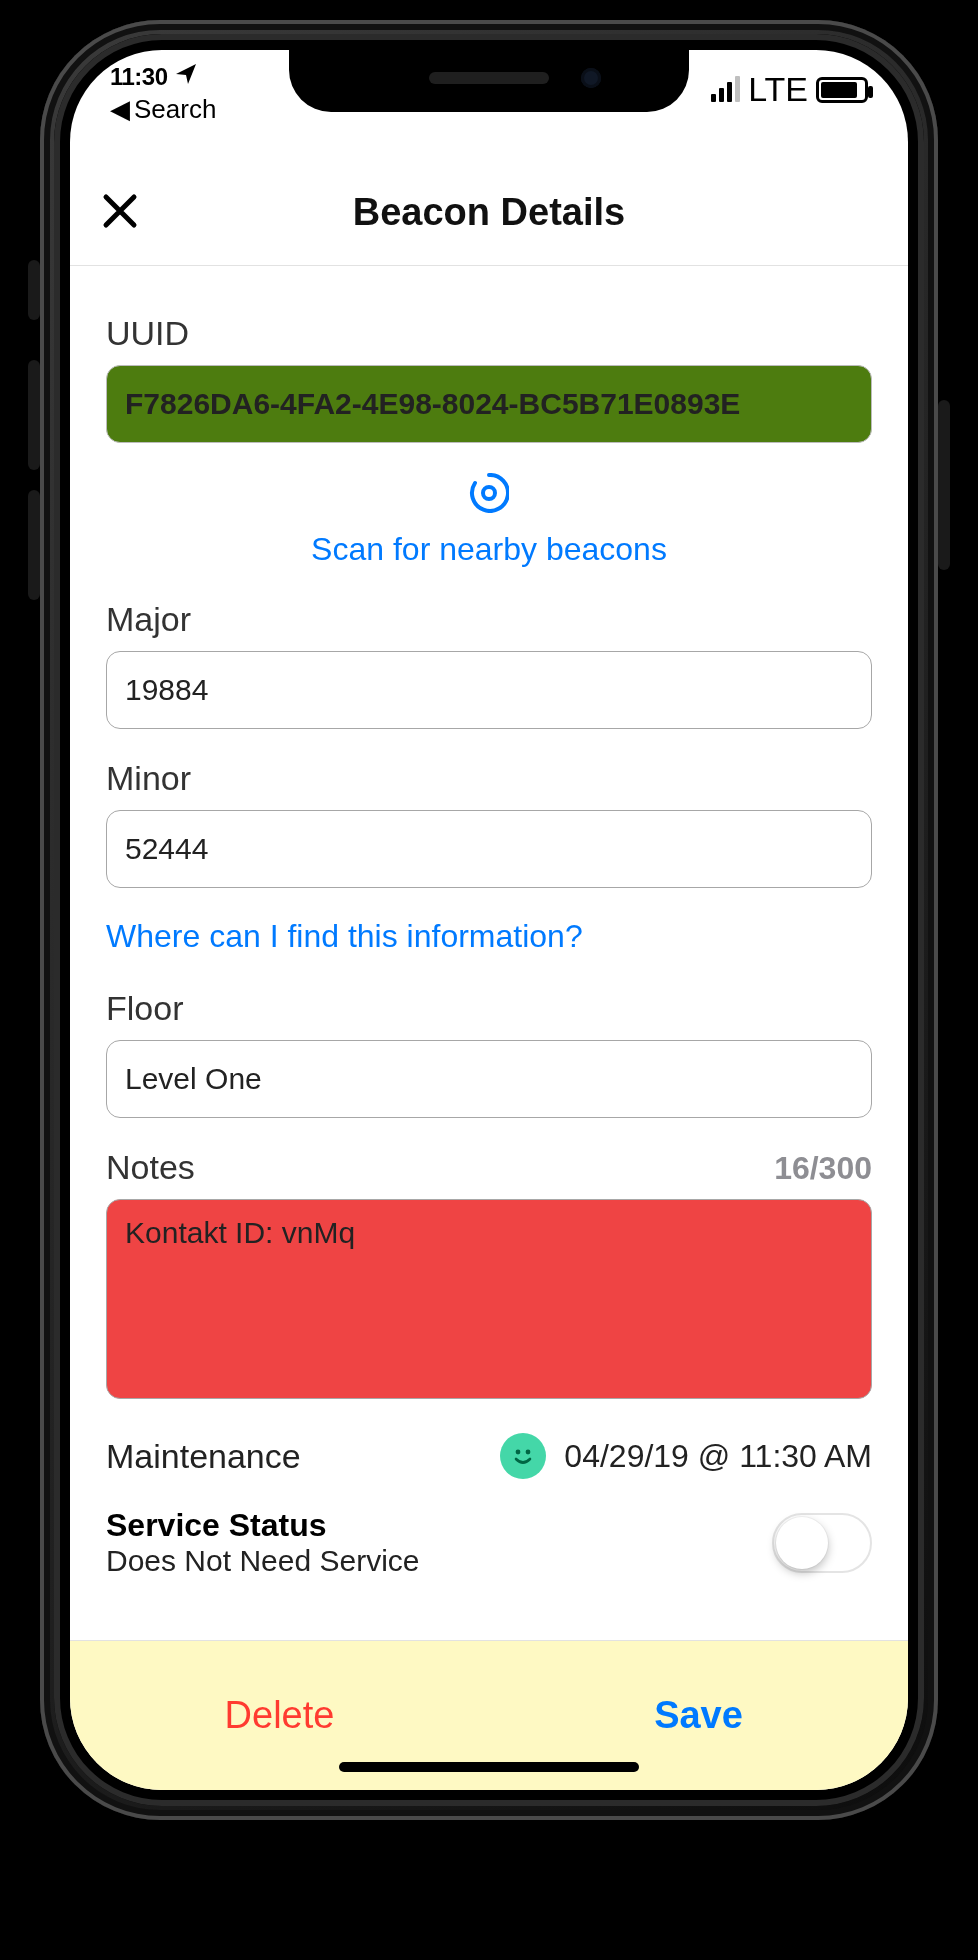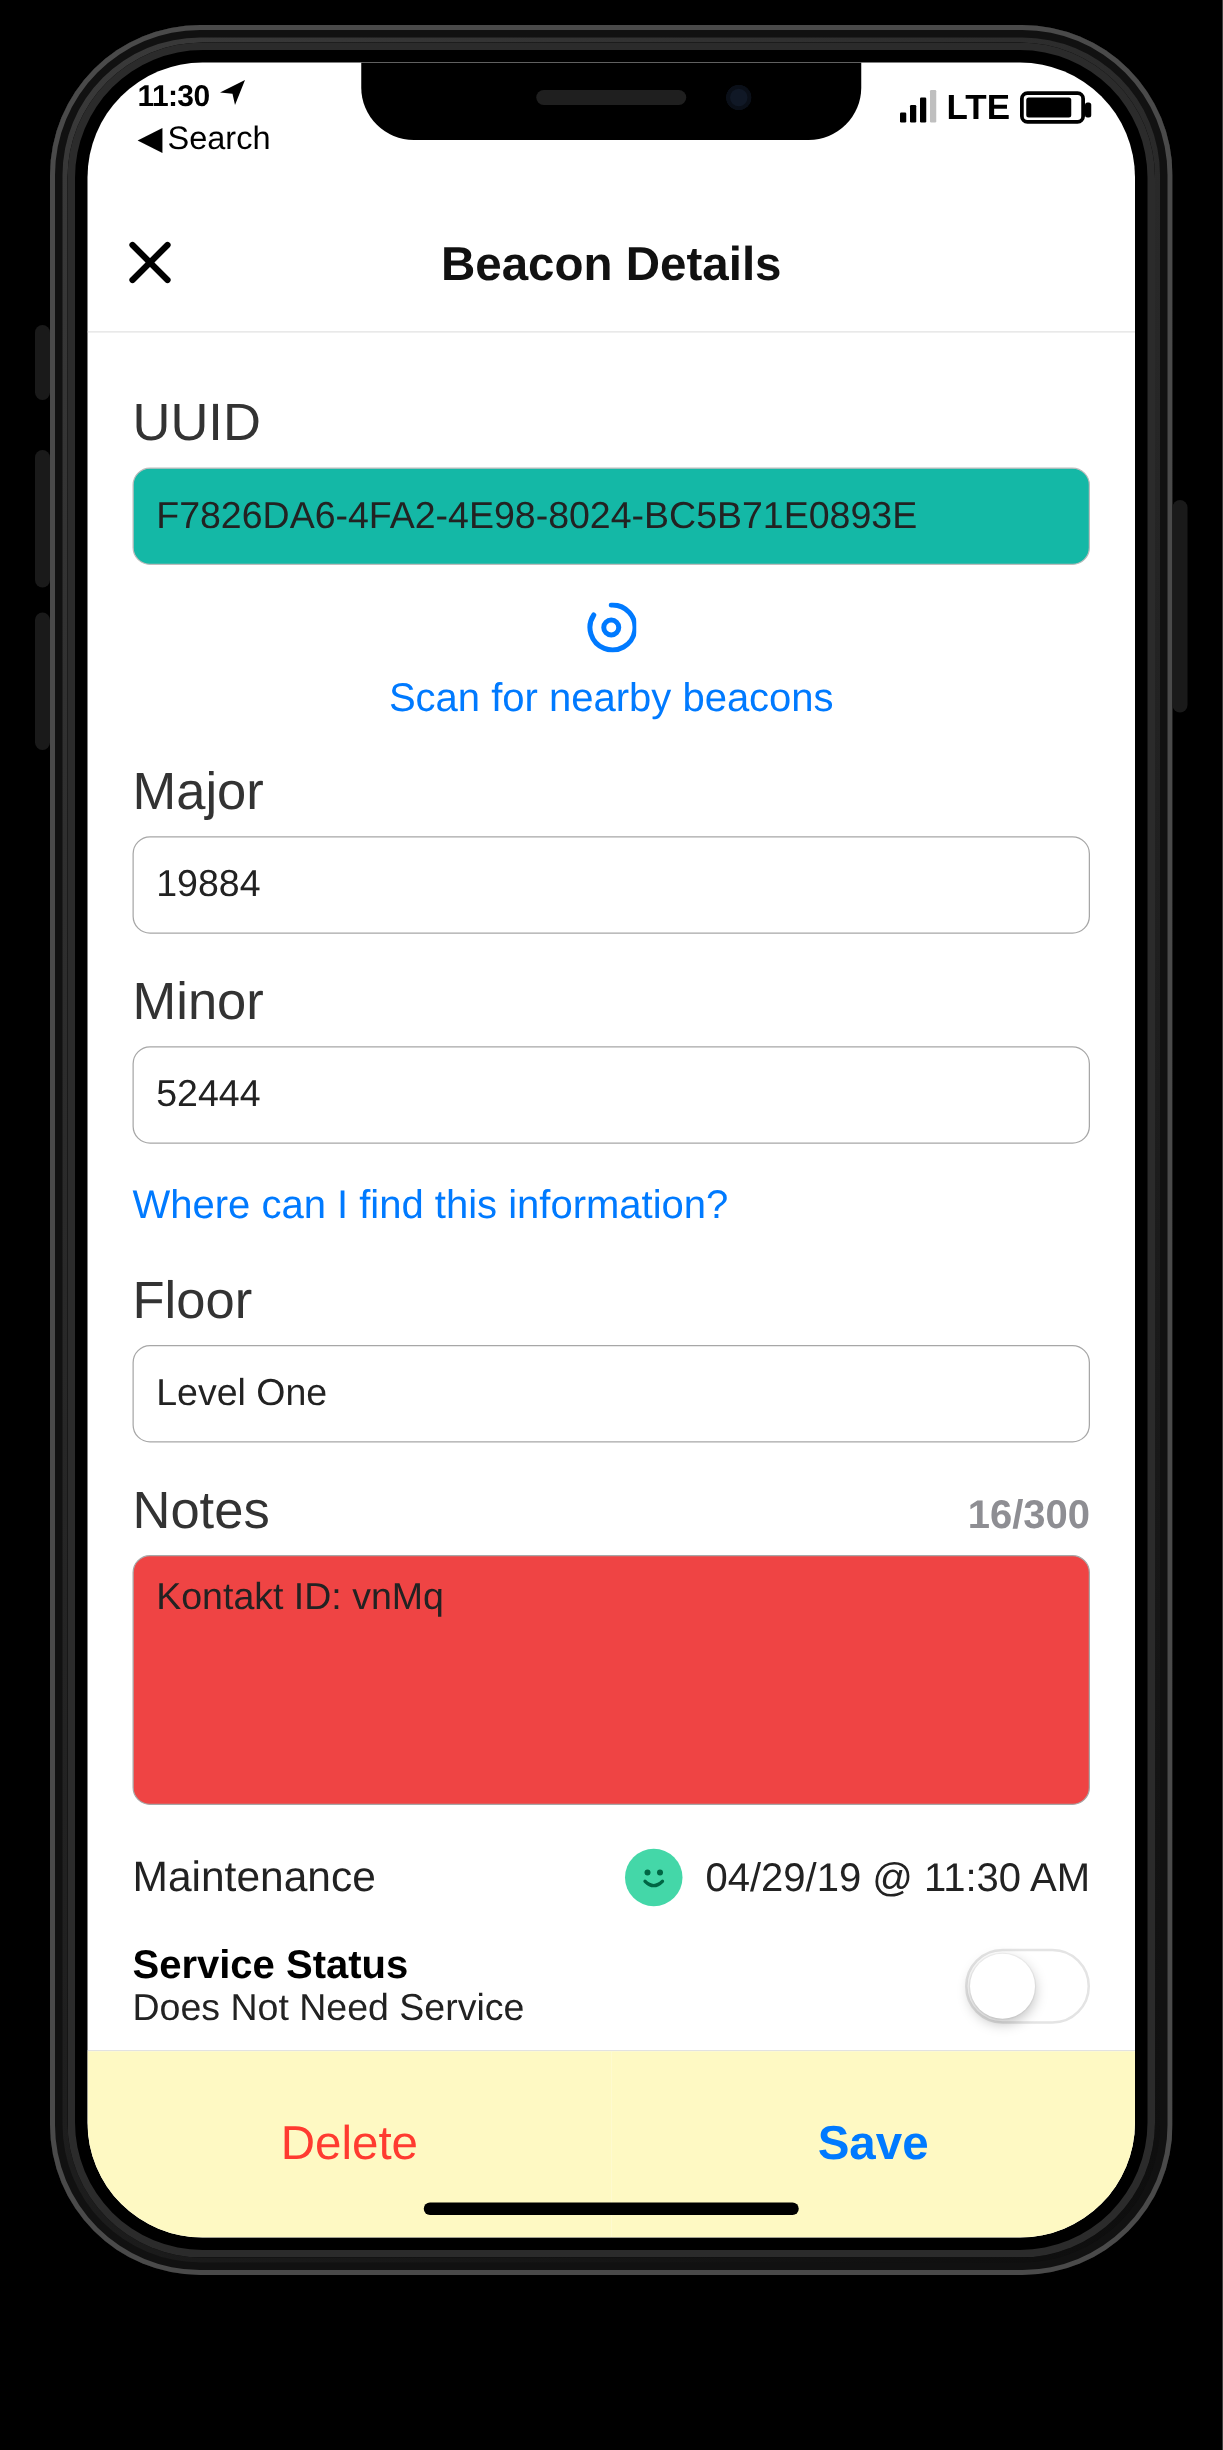--- a/index.html
+++ b/index.html
@@ -66,21 +66,21 @@
   .status-right { display:flex; align-items:center; gap:8px; font-size:30px; padding-top:8px;}
 
   .loc-arrow { display:inline-block; transform: rotate(0deg); }
 
   .signal { display:inline-flex; align-items:flex-end; gap:3px; height:24px;}
   .signal i { width:5px; background:#000; border-radius:1px;}
   .signal i:nth-child(1){height:8px;}
   .signal i:nth-child(2){height:14px;}
   .signal i:nth-child(3){height:20px;}
   .signal i:nth-child(4){height:26px; background:#bfbfbf;}
-  .lte { font-size:28px; font-weight:700;}
+  .lte { font-size:34px; font-weight:400;}
   .battery { position:relative; width:52px; height:26px; border:3px solid #000; border-radius:6px;}
   .battery::after{content:""; position:absolute; right:-8px; top:6px; width:5px; height:12px; background:#000; border-radius:2px;}
   .battery .fill{position:absolute; left:2px; top:2px; bottom:2px; width:calc(88% - 4px); background:#000; border-radius:2px;}
 
   
   .navbar {
     position:absolute; top:110px; left:0; right:0;
     height: 106px;
     display:flex; align-items:center; justify-content:center;
     border-bottom:1px solid #e2e2e2;
@@ -92,26 +92,26 @@
   }
   .navbar .title { font-size:38px; font-weight:700; color:#111; }
 
   
   .content {
     position:absolute; left:0; right:0;
     top: 216px; bottom: 150px;
     overflow:hidden;
     padding: 48px 36px 0 36px;
   }
-  .field-label { font-size:42px; color:#333; margin-bottom:12px; }
+  .field-label { font-size:34px; color:#333; margin-bottom:12px; }
   .text-input {
     width:100%; height:78px; border:1.5px solid #a7a7a7; border-radius:14px;
     padding: 0 18px; font-size:30px; color:#222; background:#fff;
   }
-  .text-input.filled { background:#14b8a6; border-color:#bcbcbc;}
+  .text-input.filled { background:#4d7c0f; border-color:#bcbcbc;font-weight:bold;}
   .textarea {
     width:100%; height:200px; border:1.5px solid #a7a7a7; border-radius:14px;
     padding: 16px 18px; font-size:30px; color:#222; background:#ef4444; resize:none;
   }
   .group { margin-bottom: 30px; }
   .link-row { display:flex; align-items:center; gap:18px; color:#007aff; font-size:32px; margin: 24px 0 32px 0; flex-direction: column;}
   .link-plain { color:#007aff; font-size:32px; margin: 22px 0 34px 0;}
 
   .scan-icon { width:40px; height:40px; }
 

